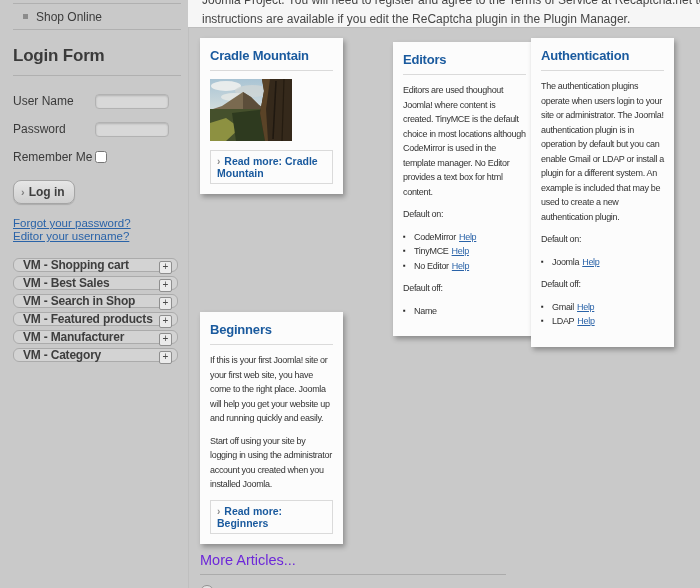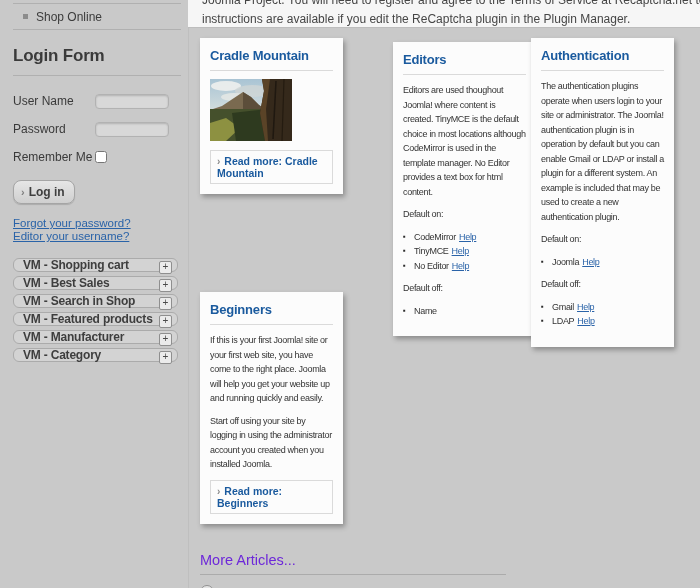--- a/index.html
+++ b/index.html
@@ -77,21 +77,21 @@
   .card li::before{content:"▪";position:absolute;left:0;top:0;color:#2b2b2b;font-size:8px;}
   a.help{color:#2a63a8;text-decoration:underline;margin-left:3px;}
   .readmore{
     display:block;border:1px solid #dadada;background:#fcfcfc;padding:4px 6px;margin-top:2px;
     font-size:10.5px;font-weight:bold;color:#1a5a9e;text-decoration:none;cursor:pointer;
   }
   .readmore .chev{color:#8a8a8a;font-weight:bold;font-size:10px;margin-right:4px;}
   #card-cradle{left:200px;top:38px;min-height:121px;}
   #card-editors{left:365px;top:42px;min-height:250px;margin-left:28px;}
   #card-auth{left:531px;top:38px;min-height:253px;}
-  #card-beginners{left:200px;top:292px;min-height:180px;}
+  #card-beginners{left:200px;top:312px;min-height:180px;}
   .photo{display:block;margin:2px 0 9px;}
   
   .more-articles{position:absolute;left:200px;top:506px;width:306px;}
   .more-articles h3{
     margin:0 0 10px;padding-bottom:6px;border-bottom:1px solid #ababab;
     font-size:14.5px;font-weight:normal;color:#6d28d9;
   }
   .more-list{list-style:none;margin:0;padding:0 0 8px;border-bottom:1px solid #ababab;}
   .more-list li{display:flex;align-items:center;margin:0 0 9px;}
   .circ{

